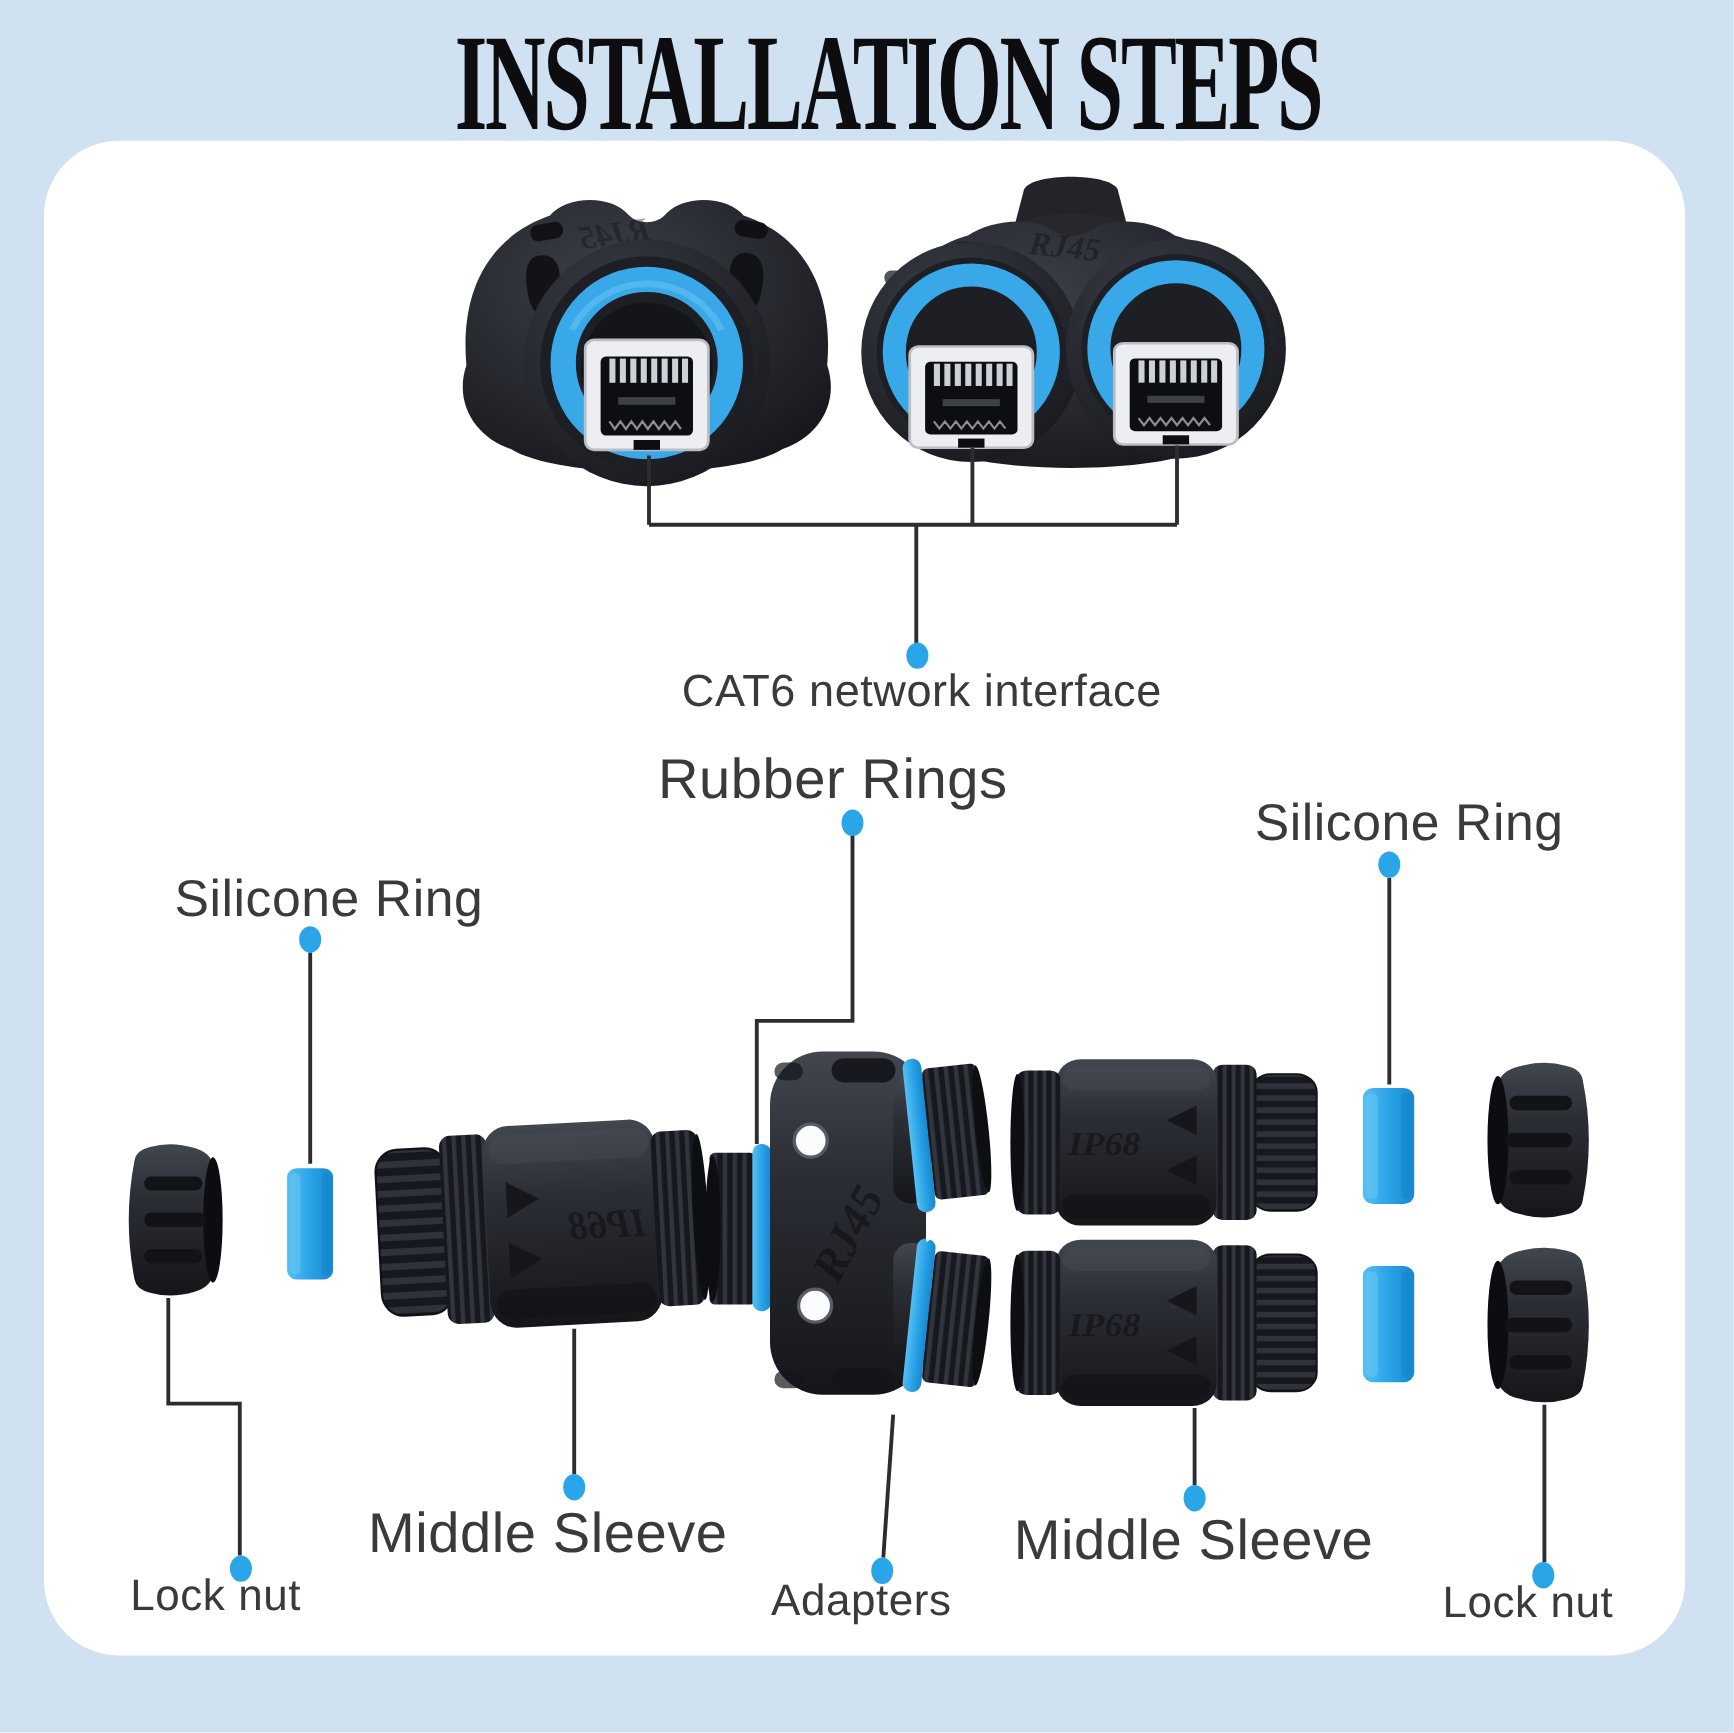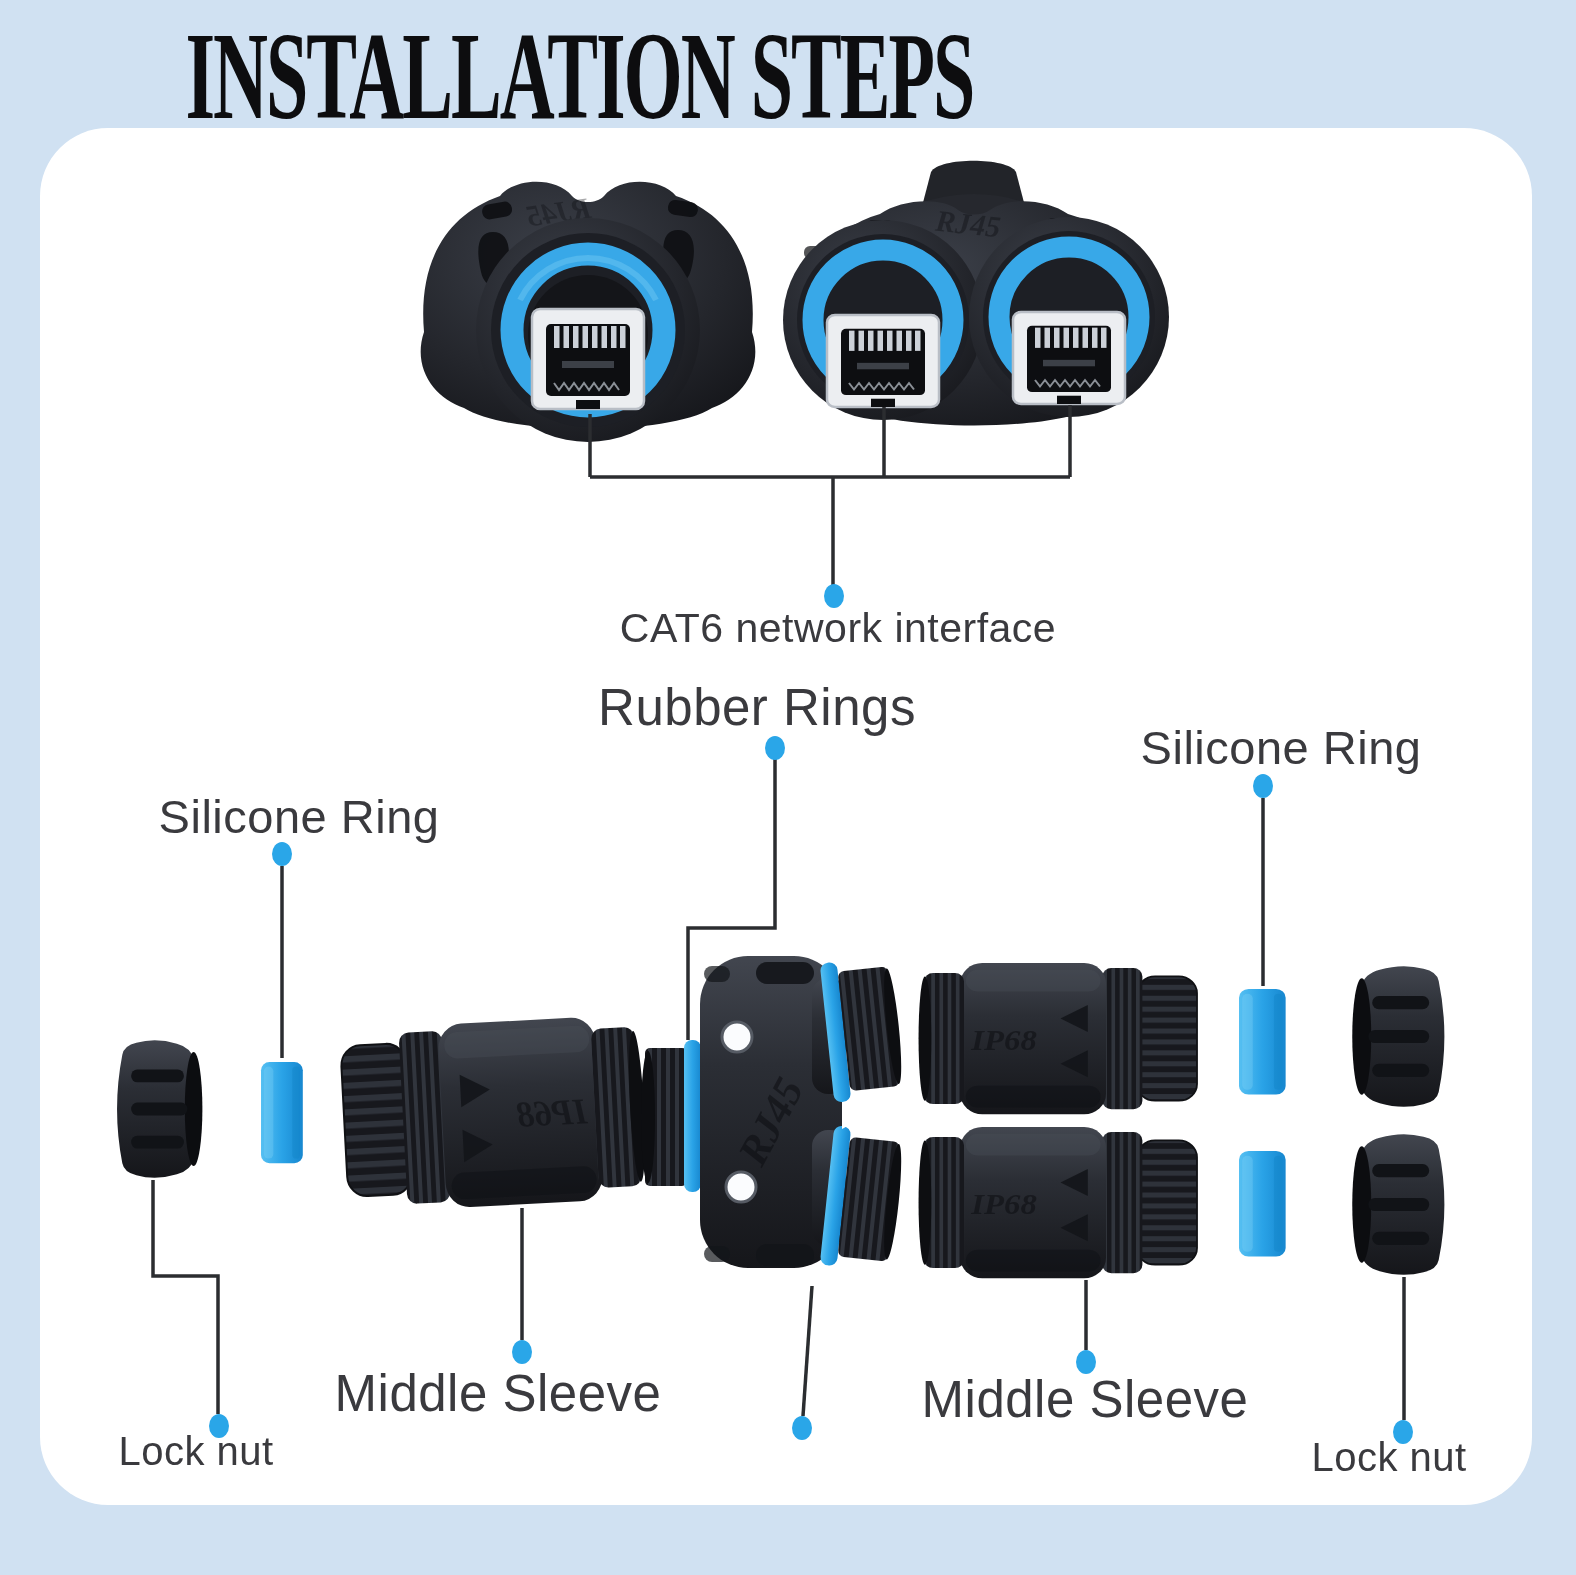--- a/index.html
+++ b/index.html
@@ -3,21 +3,21 @@
 <meta charset="utf-8">
 <style>
   html,body{margin:0;padding:0;}
   body{
     width:1576px;height:1575px;
     background:#d0e1f2;
     font-family:"Liberation Sans", sans-serif;
     position:relative;overflow:hidden;
   }
   .stage{position:absolute;inset:0;}
-  .title-row{position:absolute;top:4px;left:0;right:0;}
+  .title-row{position:absolute;top:4px;left:0;right:0;text-align:center;padding-left:39px;}
   .title-row .t{
     display:inline-block;
     font-family:"Liberation Serif","DejaVu Serif",serif;
     font-weight:900;font-size:112px;letter-spacing:-3px;
     color:#0d0d0f;white-space:nowrap;
     transform:scale(0.68,1.12);transform-origin:50% 0;
   }
   .card{
     position:absolute;left:40px;top:128px;width:1492px;height:1377px;
     background:#ffffff;border-radius:68px;
@@ -221,14 +221,15 @@
   </svg>
 
   <div class="lbl cat6" style="left:838px;top:606px;">CAT6 network interface</div>
   <div class="lbl mid" style="left:757px;top:680px;">Rubber Rings</div>
   <div class="lbl sil" style="left:299px;top:792px;">Silicone Ring</div>
   <div class="lbl sil" style="left:1281px;top:723px;">Silicone Ring</div>
   <div class="lbl mid" style="left:498px;top:1366px;">Middle Sleeve</div>
   <div class="lbl mid" style="left:1085px;top:1372px;">Middle Sleeve</div>
   <div class="lbl small" style="left:196px;top:1430px;">Lock nut</div>
   <div class="lbl small" style="left:1389px;top:1436px;">Lock nut</div>
+  <div class="lbl small" style="left:783px;top:1434px;">Adapters</div>
 
 </div>
 
 </body></html>

